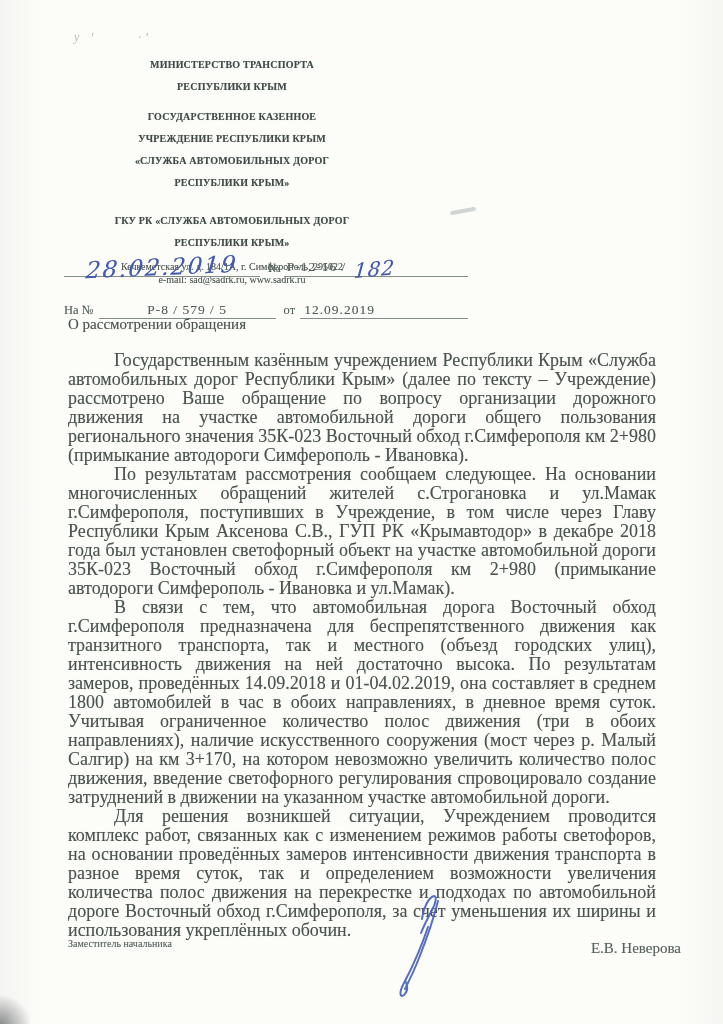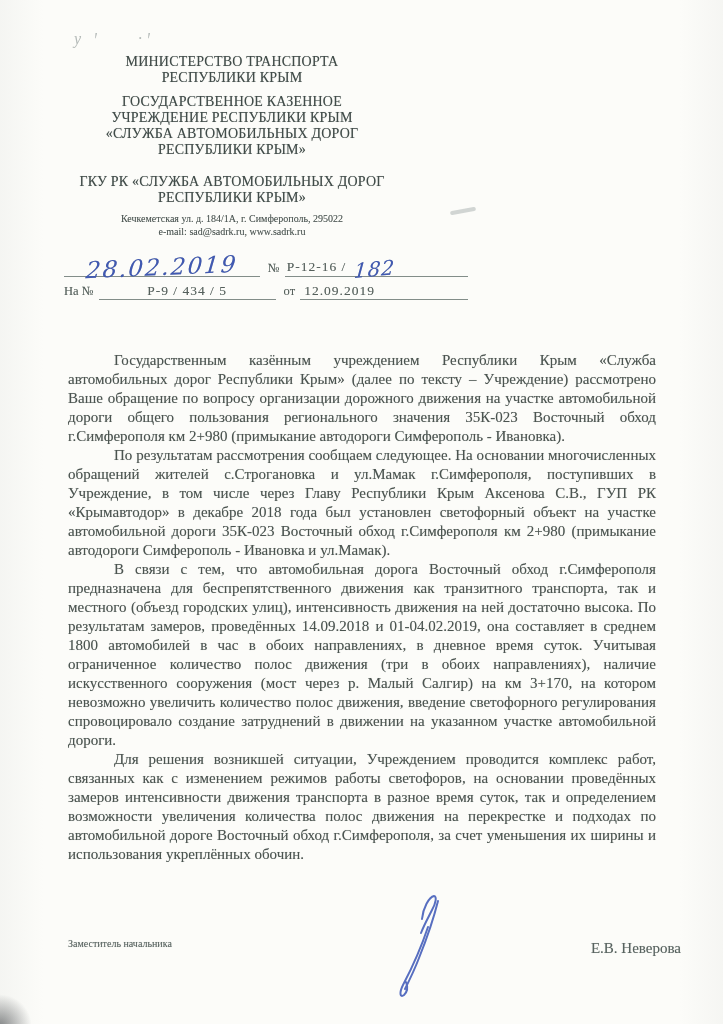--- a/index.html
+++ b/index.html
@@ -19,57 +19,57 @@
     pointer-events:none;
   }
   .page::before{
     content:"";position:absolute;inset:0;
     background:linear-gradient(90deg, rgba(190,195,192,.12) 0%, rgba(255,255,255,0) 6%, rgba(255,255,255,0) 94%, rgba(205,208,205,.14) 100%);
     pointer-events:none;
   }
 
   .corner-mark{
     position:absolute;top:30px;
-    color:#b4bab8;font-size:16px;font-style:italic;
+    color:#b4bab8;font-size:12px;font-style:italic;
     letter-spacing:4px;
   }
   .corner-mark.m1{left:74px;}
   .corner-mark.m2{left:138px;}
 
   .scan-smudge{
     position:absolute;left:450px;top:209px;width:26px;height:4px;
     background:#c6cbc9;border-radius:3px;transform:rotate(-10deg);opacity:.8;
   }
 
   
   .letterhead{
     position:absolute;left:64px;top:54px;width:336px;
     text-align:center;
   }
   .h-bold{
-    font-weight:400;font-size:14px;line-height:16px;
+    font-weight:700;font-size:10px;line-height:22px;
     color:#414c49;white-space:pre-line;letter-spacing:.2px;
     text-shadow:0 0 .7px rgba(65,76,73,.45);
   }
   .gap8{height:8px;}  .gap16{height:16px;}  .gap7{height:7px;}
   .contacts{
     font-size:10px;line-height:12.6px;color:#4c5653;
     text-shadow:0 0 .6px rgba(76,86,83,.4);
   }
   .contacts .u{}
 
   
   .ref-block{
     position:absolute;left:64px;top:249px;width:404px;
     font-size:13.5px;color:#55605c;
     text-shadow:0 0 .6px rgba(85,96,92,.35);
   }
   .ref-row{display:flex;align-items:flex-end;}
   .ref-row.r1{height:28px;}
-  .ref-row.r2{height:22px;margin-top:1px;}
+  .ref-row.r2{height:22px;margin-top:20px;}
   .ref-cell{
     border-bottom:1.4px solid #828d89;
     text-align:center;position:relative;
   }
   .cell-date{flex:1.08;}
   .cell-num{flex:1;white-space:nowrap;text-align:left;padding-left:2px;}
   .cell-reply{flex:1.08;}
   .cell-rdate{flex:1;text-align:left;padding-left:4px;letter-spacing:1px;}
   .ref-label{padding:0 5px 1px 8px;white-space:nowrap;font-size:12.5px;}
   .ref-label.first{padding-left:0;}
@@ -91,21 +91,21 @@
   }
 
   
   .subject{
     position:absolute;left:68px;top:316px;
     font-size:15px;color:#4b5450;
     text-shadow:0 0 .7px rgba(75,84,80,.4);
   }
   .body-text{
     position:absolute;left:68px;top:351px;width:588px;
-    font-size:15px;line-height:19px;text-align:justify;
+    font-size:18px;line-height:19px;text-align:justify;
     color:#4b5450;text-shadow:0 0 .7px rgba(75,84,80,.4);
   }
   .body-text p{margin:0;text-indent:46px;}
 
   
   .sig-position{
     position:absolute;left:68px;top:938px;font-size:10px;
     color:#586360;text-shadow:0 0 .7px rgba(88,99,96,.4);
   }
   .sig-name{
@@ -148,29 +148,30 @@
         <span class="handwritten hw-date">28.02.2019</span>
       </div>
       <div class="ref-label">№</div>
       <div class="ref-cell cell-num">
         <span class="printed-num">Р-12-16 /</span><span class="handwritten hw-num">182</span>
       </div>
     </div>
     <div class="ref-row r2">
       <div class="ref-label first">На №</div>
       <div class="ref-cell cell-reply">
-        <span class="printed-num">Р-9 / 434 / 5</span>
+        <span class="printed-num">Р-8 / 579 / 5</span>
       </div>
       <div class="ref-label">от</div>
       <div class="ref-cell cell-rdate">
         <span>12.09.2019</span>
       </div>
     </div>
   </div>
 
+  <div class="subject">О рассмотрении обращения</div>
 
   <div class="body-text">
     <p>Государственным казённым учреждением Республики Крым «Служба автомобильных дорог Республики Крым» (далее по тексту – Учреждение) рассмотрено Ваше обращение по вопросу организации дорожного движения на участке автомобильной дороги общего пользования регионального значения 35К-023 Восточный обход г.Симферополя км 2+980 (примыкание автодороги Симферополь - Ивановка).</p>
     <p>По результатам рассмотрения сообщаем следующее. На основании многочисленных обращений жителей с.Строгановка и ул.Мамак г.Симферополя, поступивших в Учреждение, в том числе через Главу Республики Крым Аксенова С.В., ГУП РК «Крымавтодор» в декабре 2018 года был установлен светофорный объект на участке автомобильной дороги 35К-023 Восточный обход г.Симферополя км 2+980 (примыкание автодороги Симферополь - Ивановка и ул.Мамак).</p>
     <p>В связи с тем, что автомобильная дорога Восточный обход г.Симферополя предназначена для беспрепятственного движения как транзитного транспорта, так и местного (объезд городских улиц), интенсивность движения на ней достаточно высока. По результатам замеров, проведённых 14.09.2018 и 01-04.02.2019, она составляет в среднем 1800 автомобилей в час в обоих направлениях, в дневное время суток. Учитывая ограниченное количество полос движения (три в обоих направлениях), наличие искусственного сооружения (мост через р. Малый Салгир) на км 3+170, на котором невозможно увеличить количество полос движения, введение светофорного регулирования спровоцировало создание затруднений в движении на указанном участке автомобильной дороги.</p>
     <p>Для решения возникшей ситуации, Учреждением проводится комплекс работ, связанных как с изменением режимов работы светофоров, на основании проведённых замеров интенсивности движения транспорта в разное время суток, так и определением возможности увеличения количества полос движения на перекрестке и подходах по автомобильной дороге Восточный обход г.Симферополя, за счет уменьшения их ширины и использования укреплённых обочин.</p>
   </div>
 
   <div class="sig-position">Заместитель начальника</div>
 

